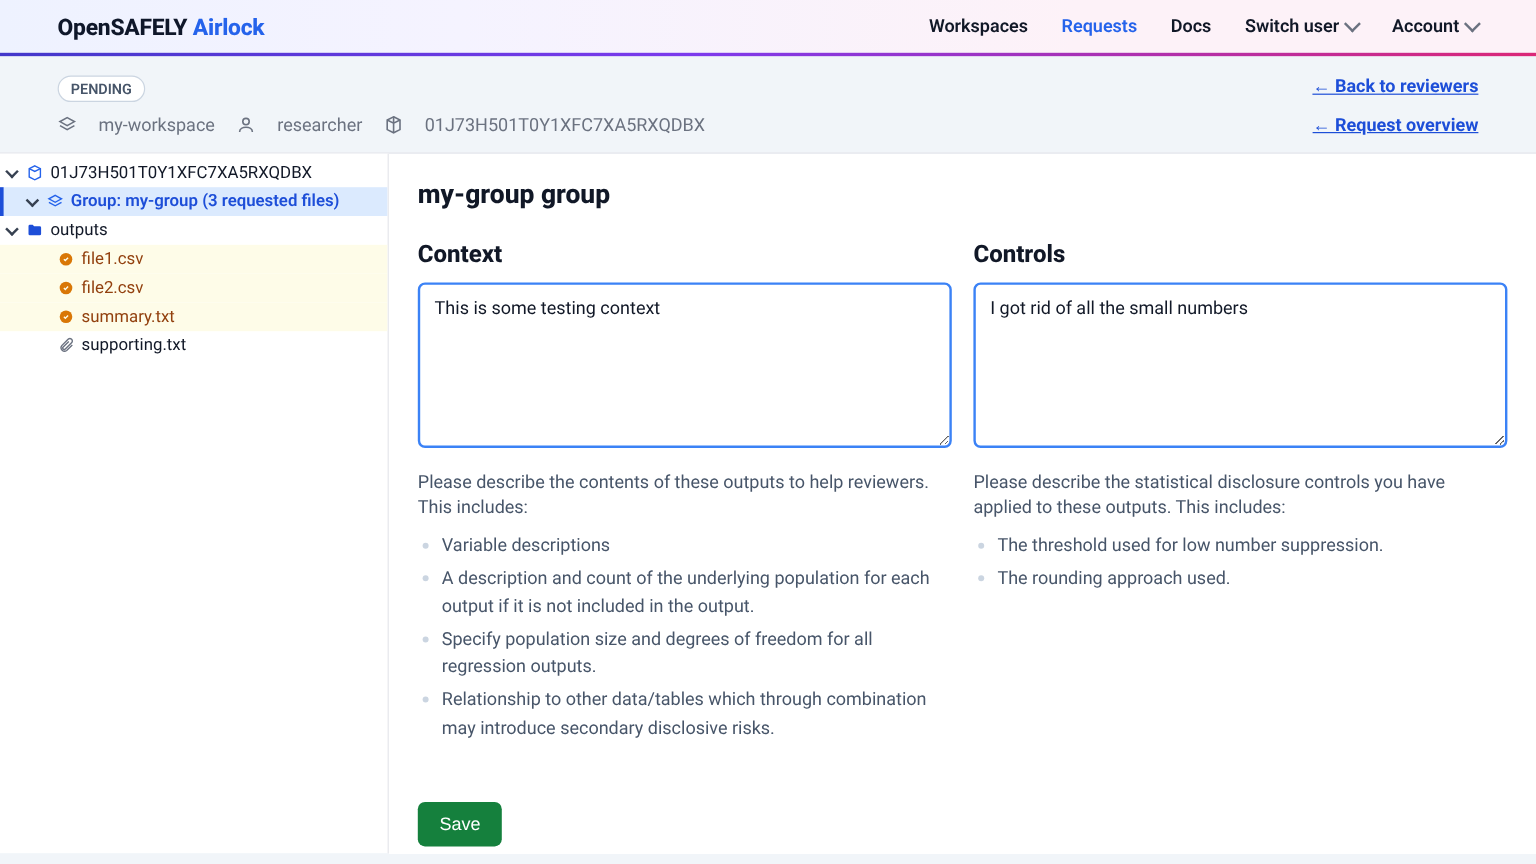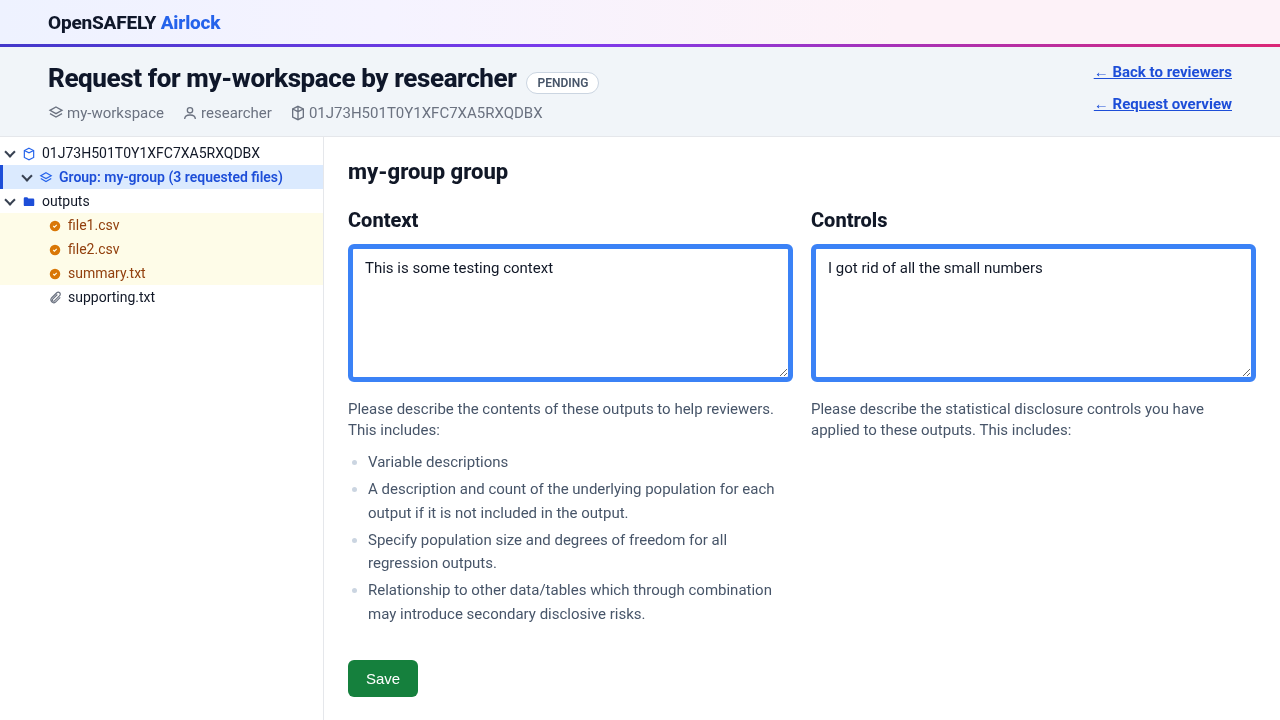--- a/index.html
+++ b/index.html
@@ -53,21 +53,21 @@
   }
   .ph-left { }
   .ph-title-row { display: flex; align-items: baseline; gap: 10px; }
   .ph-title { font-size: 26px; font-weight: 800; letter-spacing: -0.4px; color: #0f172a; }
   .badge-pending {
     font-size: 12px; font-weight: 600; color: #475569;
     background: #ffffff; border: 1px solid #cbd5e1;
     padding: 3px 10px; border-radius: 999px;
   }
   .ph-meta-row { display: flex; align-items: center; gap: 18px; margin-top: 10px; color: #6b7280; font-size: 15px; }
-  .ph-meta-item { display: flex; align-items: center; gap: 3px; }
+  .ph-meta-item { display: flex; align-items: center; gap: 18px; }
   .ph-right { text-align: right; display: flex; flex-direction: column; gap: 14px; }
   .ph-link { color: #1d4ed8; font-weight: 700; font-size: 15px; text-decoration: underline; cursor: pointer; }
   
   .ico { width: 16px; height: 16px; display: inline-block; flex: 0 0 16px; }
   .ico svg { width: 100%; height: 100%; display: block; }
   
   .body-row { display: flex; height: calc(100% - 44px - 3px - 90px); }
   .sidebar {
     width: 324px;
     border-right: 1px solid #e5e7eb;
@@ -114,60 +114,72 @@
   .filestatus-ico { width:14px;height:14px; display:inline-block; color:#d97706; }
   .clip-ico { width:14px;height:14px; display:inline-block; color:#6b7280; }
   
   .group-title { font-size: 22px; font-weight: 800; margin-bottom: 24px; }
   .two-col { display: flex; gap: 18px; }
   .col { flex: 1; }
   .col h3 { font-size: 20px; font-weight: 800; margin-bottom: 12px; }
   textarea.form {
     width: 100%;
     height: 138px;
-    border: 5px solid #3b82f6;
+    border: 2px solid #3b82f6;
     border-radius: 6px;
     padding: 10px 12px;
     font-family: inherit;
     font-size: 15px;
     resize: both;
     color: #111827;
   }
   .col p.helper { font-size: 15px; color: #475569; margin-top: 14px; line-height: 1.4; }
   .col ul { margin-top: 10px; padding-left: 20px; }
   .col ul li { font-size: 15px; color: #475569; line-height: 1.55; margin-bottom: 4px; }
   .col ul li::marker { color: #cbd5e1; }
   .save-btn {
-    margin-top: 30px;
+    margin-top: 46px;
     background: #15803d;
     color: #fff;
     border: none;
     border-radius: 6px;
     padding: 10px 18px;
     font-size: 15px;
     font-weight: 500;
     cursor: pointer;
   }
 </style>
 </head>
 <body>
 
 <div class="topnav">
   <div class="brand">
     <span>OpenSAFELY</span>
     <span class="accent">Airlock</span>
   </div>
   <div class="nav-spacer"></div>
+  <div class="nav-items">
+    <div class="nav-link">Workspaces</div>
+    <div class="nav-link active">Requests</div>
+    <div class="nav-link">Docs</div>
+    <div class="nav-link">
+      <span>Switch user</span>
+      <span class="chev-down"></span>
+    </div>
+    <div class="nav-link">
+      <span>Account</span>
+      <span class="chev-down"></span>
+    </div>
+  </div>
 </div>
 <div class="topnav-gradient-bar"></div>
 
 <div class="page-header">
   <div class="ph-left">
     <div class="ph-title-row">
-      <div class="ph-title">Request for my-workspace by researcher</div>
       <div class="badge-pending">PENDING</div>
     </div>
     <div class="ph-meta-row">
       <div class="ph-meta-item">
         <span class="ico">
           <svg viewBox="0 0 24 24" fill="none" stroke="#6b7280" stroke-width="2">
               <path d="M12 3l9 5-9 5-9-5 9-5z"></path>
               <path d="M3 13l9 5 9-5"></path>
             </svg>
         </span>
@@ -283,17 +295,21 @@
           <li>Specify population size and degrees of freedom for all regression outputs.</li>
           <li>Relationship to other data/tables which through combination may introduce secondary disclosive risks.</li>
         </ul>
         <button class="save-btn">Save</button>
       </div>
 
       <div class="col">
         <h3>Controls</h3>
         <textarea class="form" style="">I got rid of all the small numbers</textarea>
         <p class="helper">Please describe the statistical disclosure controls you have applied to these outputs. This includes:</p>
+        <ul>
+          <li>The threshold used for low number suppression.</li>
+          <li>The rounding approach used.</li>
+        </ul>
       </div>
     </div>
 
   </div>
 </div>
 
 </body></html>

